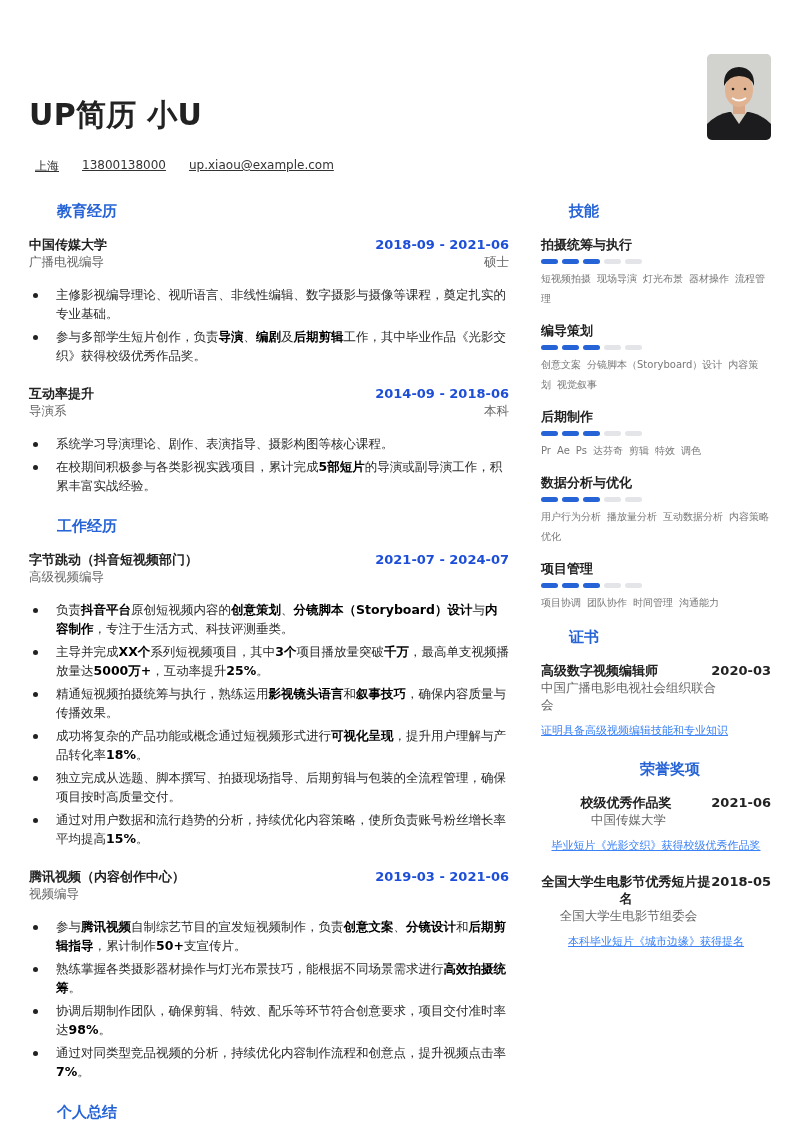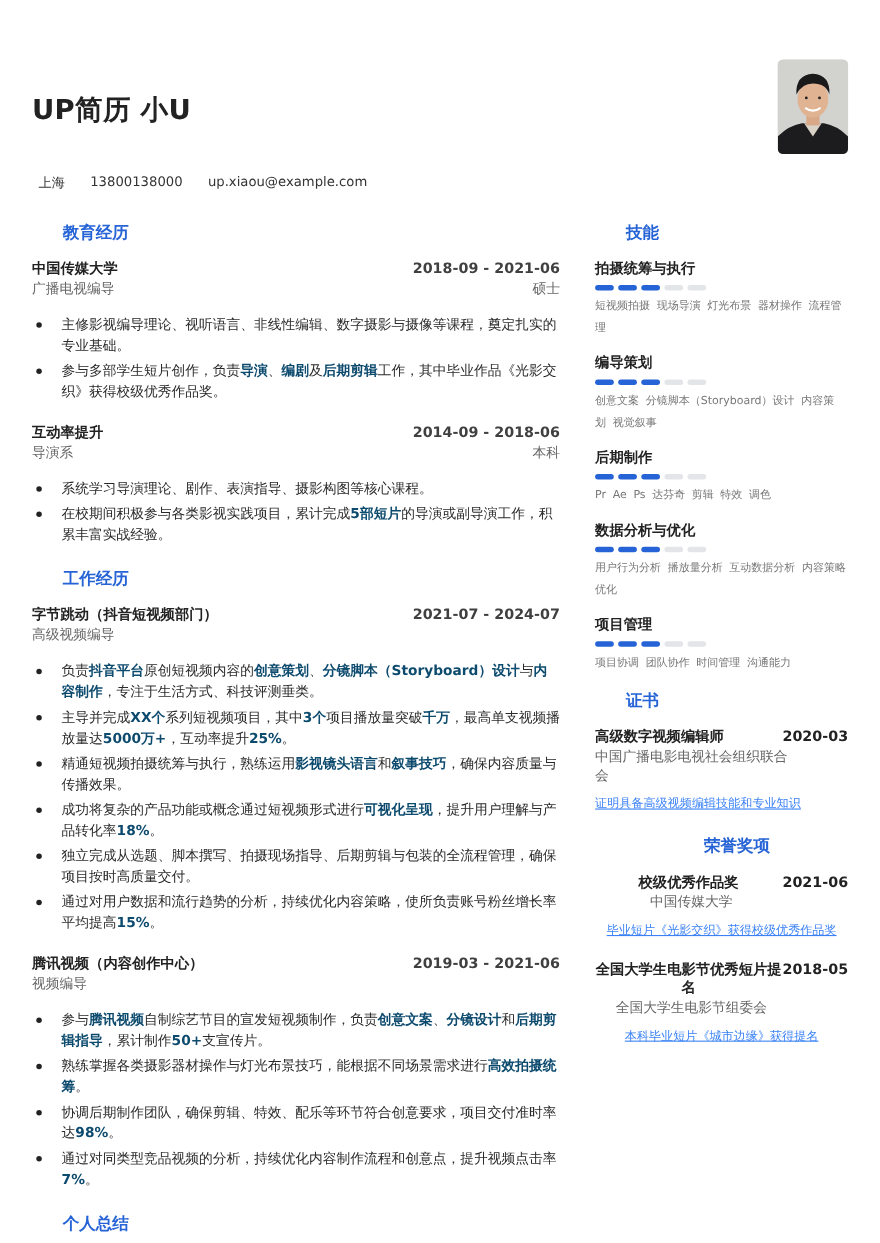--- a/index.html
+++ b/index.html
@@ -1,39 +1,39 @@
 <!DOCTYPE html>
 <html><head>
   <meta charset="utf-8">
   <style>
     * { box-sizing: border-box; margin: 0; padding: 0; }
     html, body { width: 800px; height: 1130px; background: #ffffff; overflow: hidden; }
     body { font-family: "DejaVu Sans", "Liberation Sans", sans-serif; color: #1f1f1f; position: relative; }
 
     .header { position: absolute; left: 0; top: 0; width: 800px; height: 190px; }
-    .name { position: absolute; left: 29px; top: 83px; font-size: 25px; font-weight: 600; color: #222; letter-spacing: 0.3px; }
+    .name { position: absolute; left: 29px; top: 95px; font-size: 30px; font-weight: 600; color: #222; letter-spacing: 0.3px; }
     .photo { position: absolute; left: 707px; top: 54px; width: 64px; height: 86px; border-radius: 5px; overflow: hidden; background: #cfcfcc; }
     .contacts { position: absolute; left: 35px; top: 158px; font-size: 12px; color: #333; display: flex; gap: 0; }
-    .contacts span { margin-right: 23px; }
+    .contacts span { margin-right: 23px; text-decoration: underline; }
 
     .left { position: absolute; left: 29px; top: 200px; width: 480px; }
     .right { position: absolute; left: 541px; top: 200px; width: 230px; }
 
     .section-title { font-size: 15px; font-weight: 700; color: #2563d6; margin-bottom: 14px; height: 22px; line-height: 22px; padding-left: 28px; }
 
     .entry { margin-bottom: 20px; }
     .entry-head { display: flex; justify-content: space-between; align-items: baseline; }
     .entry-title { font-size: 13px; font-weight: 700; color: #222; line-height: 17px; }
-    .entry-date { font-size: 13px; font-weight: 700; color: #404040; line-height: 17px; }
+    .entry-date { font-size: 13px; font-weight: 700; color: #1d4ed8; line-height: 17px; }
     .entry-sub { display: flex; justify-content: space-between; font-size: 12.5px; color: #666; line-height: 17px; }
 
     ul.bullets { list-style: none; margin-top: 15px; }
     ul.bullets li { position: relative; padding-left: 27px; font-size: 12.5px; line-height: 19px; color: #2a2a2a; margin-bottom: 4px; }
     ul.bullets li::before { content: ""; position: absolute; left: 4px; top: 8px; width: 5px; height: 5px; border-radius: 50%; background: #222; }
-    ul.bullets li b { font-weight: 700; color: #0c4a6e; }
+    ul.bullets li b { font-weight: 700; color: #000000; }
 
     .skill { margin-bottom: 13px; }
     .skill-name { font-size: 13px; font-weight: 700; color: #222; line-height: 17px; margin-bottom: 6px; }
     .dots { display: flex; gap: 4px; margin-bottom: 5px; }
     .dot { width: 17px; height: 5px; border-radius: 3px; background: #e3e5e8; }
     .dot.on { background: #2563d6; }
     .skill-tags { font-size: 10px; color: #777; line-height: 20px; }
     .skill-tags span { margin-right: 6px; }
 
     .r-entry { margin-bottom: 16px; }

